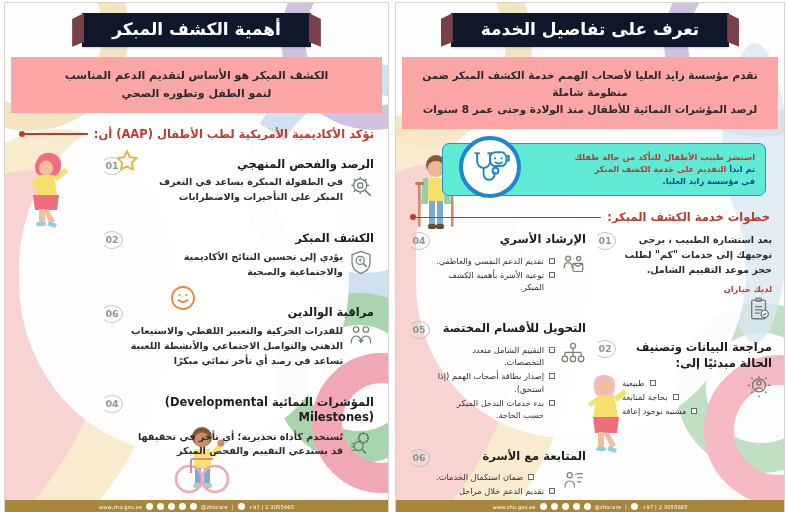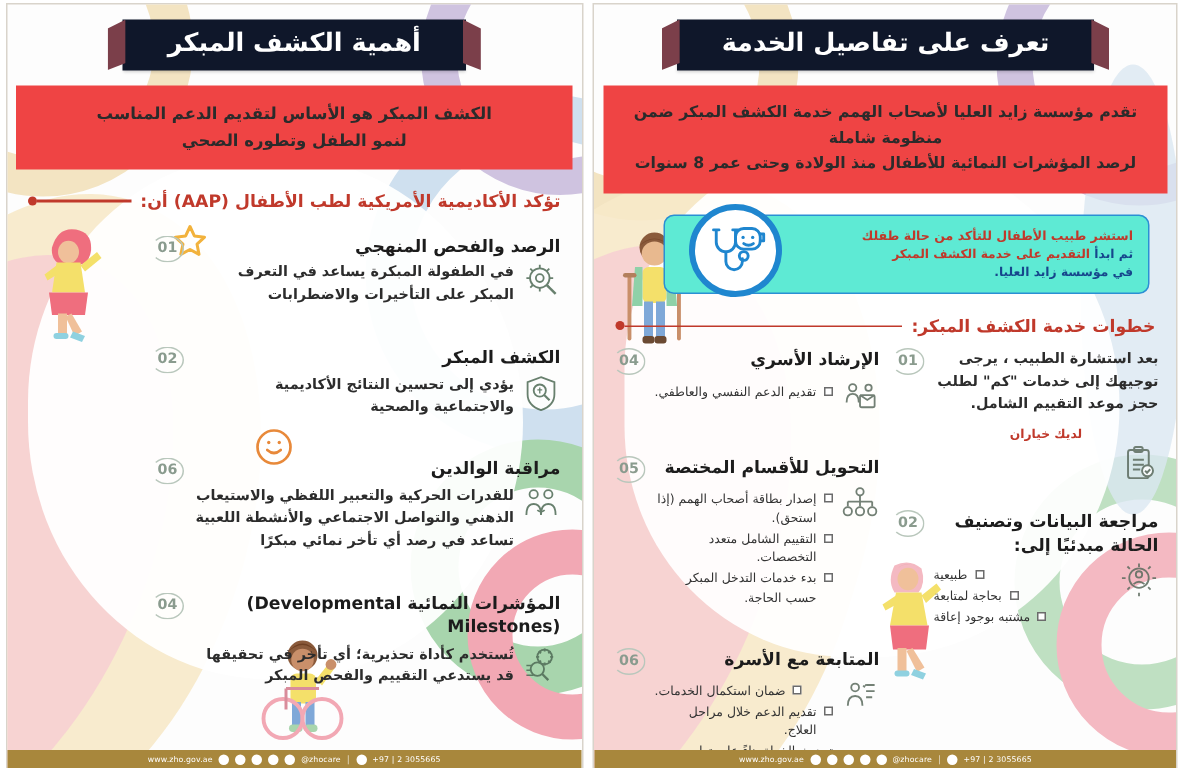--- a/index.html
+++ b/index.html
@@ -25,21 +25,21 @@
             padding:7px 30px 8px; text-align:center; line-height:1.1;
             box-shadow:0 1px 2px rgba(0,0,0,.18); }
   .ribbon::before, .ribbon::after{
     content:""; position:absolute; top:0; width:12px; height:100%;
     background:#7b3f4a;
   }
   .ribbon::before { right:-10px; clip-path:polygon(0 0,100% 18%,100% 100%,0 86%); }
   .ribbon::after  { left:-10px;  clip-path:polygon(100% 0,0 18%,0 100%,100% 86%); }
 
   
-  .subbanner { position:relative; z-index:6; margin:10px 6px 0; background:#ef4444;
+  .subbanner { position:relative; z-index:6; margin:10px 6px 0; background:#fca5a5;
                color:#2b2b2b; text-align:center; font-size:10.5px; font-weight:bold;
                line-height:1.65; padding:10px 14px; }
   .panel-right .subbanner { font-size:11px; }
 
   
   .sec-head { position:relative; z-index:6; display:flex; align-items:center;
               justify-content:flex-start; gap:0; margin-top:14px; padding:0 14px; }
   .sec-head .txt { color:#c0392b; font-weight:bold; font-size:11.5px; white-space:nowrap; }
   .sec-head .rule { flex:1; height:1.4px; background:#c0392b; margin-right:6px; }
   .sec-head .dot  { width:6px; height:6px; border-radius:50%; background:#c0392b; flex:none; }
@@ -74,21 +74,21 @@
              text-align:right; }
   .callout .l1 { color:#c0392b; font-weight:bold; font-size:8.4px; line-height:1.45; }
   .callout .l2 { color:#16468c; font-weight:bold; font-size:8.2px; line-height:1.5; }
   .callout .l2 .hi { color:#c0392b; }
   .callout-badge { position:absolute; z-index:8; width:62px; height:62px; border-radius:50%;
                    background:#ffffff; border:4px solid #1f86cf; left:16px; top:-8px;
                    display:flex; align-items:center; justify-content:center; }
   .callout-badge svg { width:44px; height:44px; }
 
   .options-label { color:#c0392b; font-weight:bold; font-size:8.2px; margin-top:6px;
-                   text-align:center; }
+                   text-align:right; }
 
   
   .footer { position:absolute; bottom:0; left:0; right:0; height:13px; background:#a8873c;
             display:flex; align-items:center; justify-content:center; gap:4px; z-index:9;
             direction:ltr; }
   .footer .ftxt { color:#fff; font-size:5.2px; letter-spacing:.1px; }
   .footer .sico { width:7px; height:7px; border-radius:50%; background:#fff;
                   display:inline-block; }
   .footer .sep { color:#fff; opacity:.7; font-size:6px; }
 
@@ -237,20 +237,24 @@
                   <rect x="16" y="14" width="12" height="10" rx="1.5"></rect>
                   <path d="M16 14l6 4 6-4"></path>
                   <circle cx="23" cy="8" r="2.6"></circle>
                 </svg>
               </div>
               <ul class="bullets" style="flex:1;">
                 <li>
                     <span class="cb"></span>
                     <span>تقديم الدعم النفسي والعاطفي.</span>
                   </li>
+                <li>
+                    <span class="cb"></span>
+                    <span>توعية الأسرة بأهمية الكشف المبكر.</span>
+                  </li>
               </ul>
             </div>
           </div>
           <div class="num">04</div>
         </div>
 
         <div class="item">
           <div class="it-body">
             <div class="it-title">التحويل للأقسام المختصة</div>
             <div class="with-icon" style="margin-top:4px;">
@@ -259,25 +263,25 @@
                   <circle cx="16" cy="6" r="3"></circle>
                   <path d="M16 9v5M6 14h20M6 14v4M16 14v4M26 14v4"></path>
                   <circle cx="6" cy="22" r="3.4"></circle>
                     <circle cx="16" cy="22" r="3.4"></circle>
                     <circle cx="26" cy="22" r="3.4"></circle>
                 </svg>
               </div>
               <ul class="bullets" style="flex:1;">
                 <li>
                     <span class="cb"></span>
+                    <span>التقييم الشامل متعدد التخصصات.</span>
+                  </li>
+                <li>
+                    <span class="cb"></span>
                     <span>إصدار بطاقة أصحاب الهمم (إذا استحق).</span>
-                  </li>
-                <li>
-                    <span class="cb"></span>
-                    <span>التقييم الشامل متعدد التخصصات.</span>
                   </li>
                 <li>
                     <span class="cb"></span>
                     <span>بدء خدمات التدخل المبكر حسب الحاجة.</span>
                   </li>
               </ul>
             </div>
           </div>
           <div class="num">05</div>
         </div>

